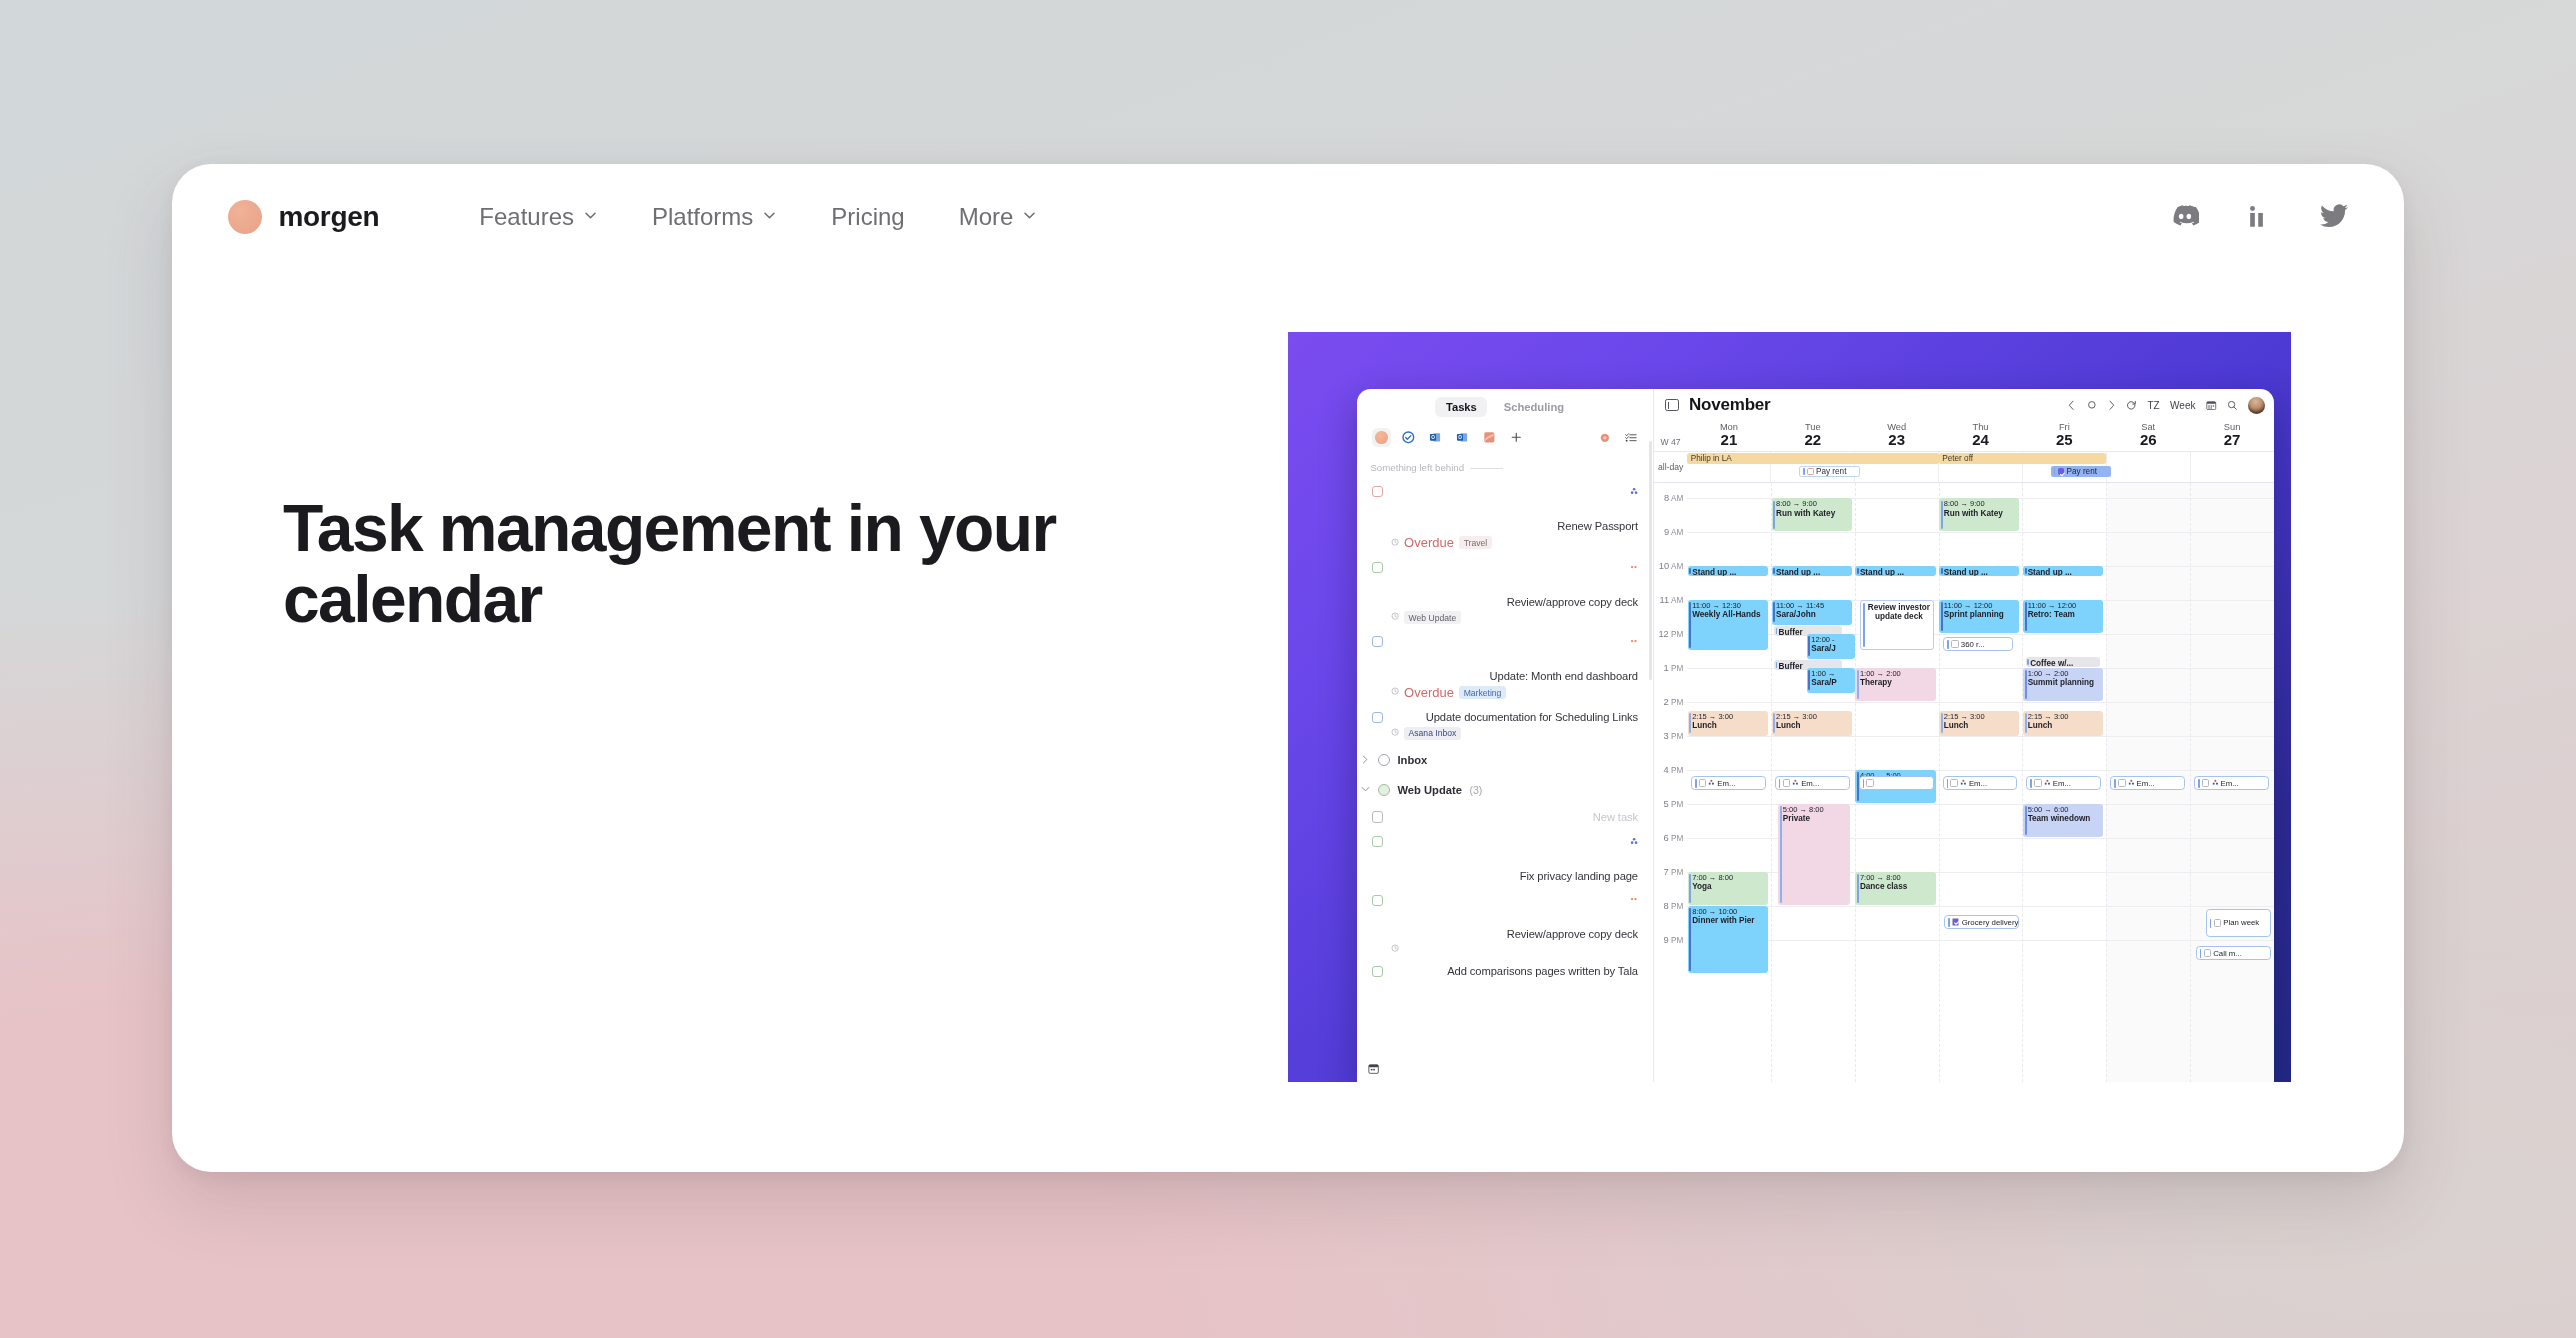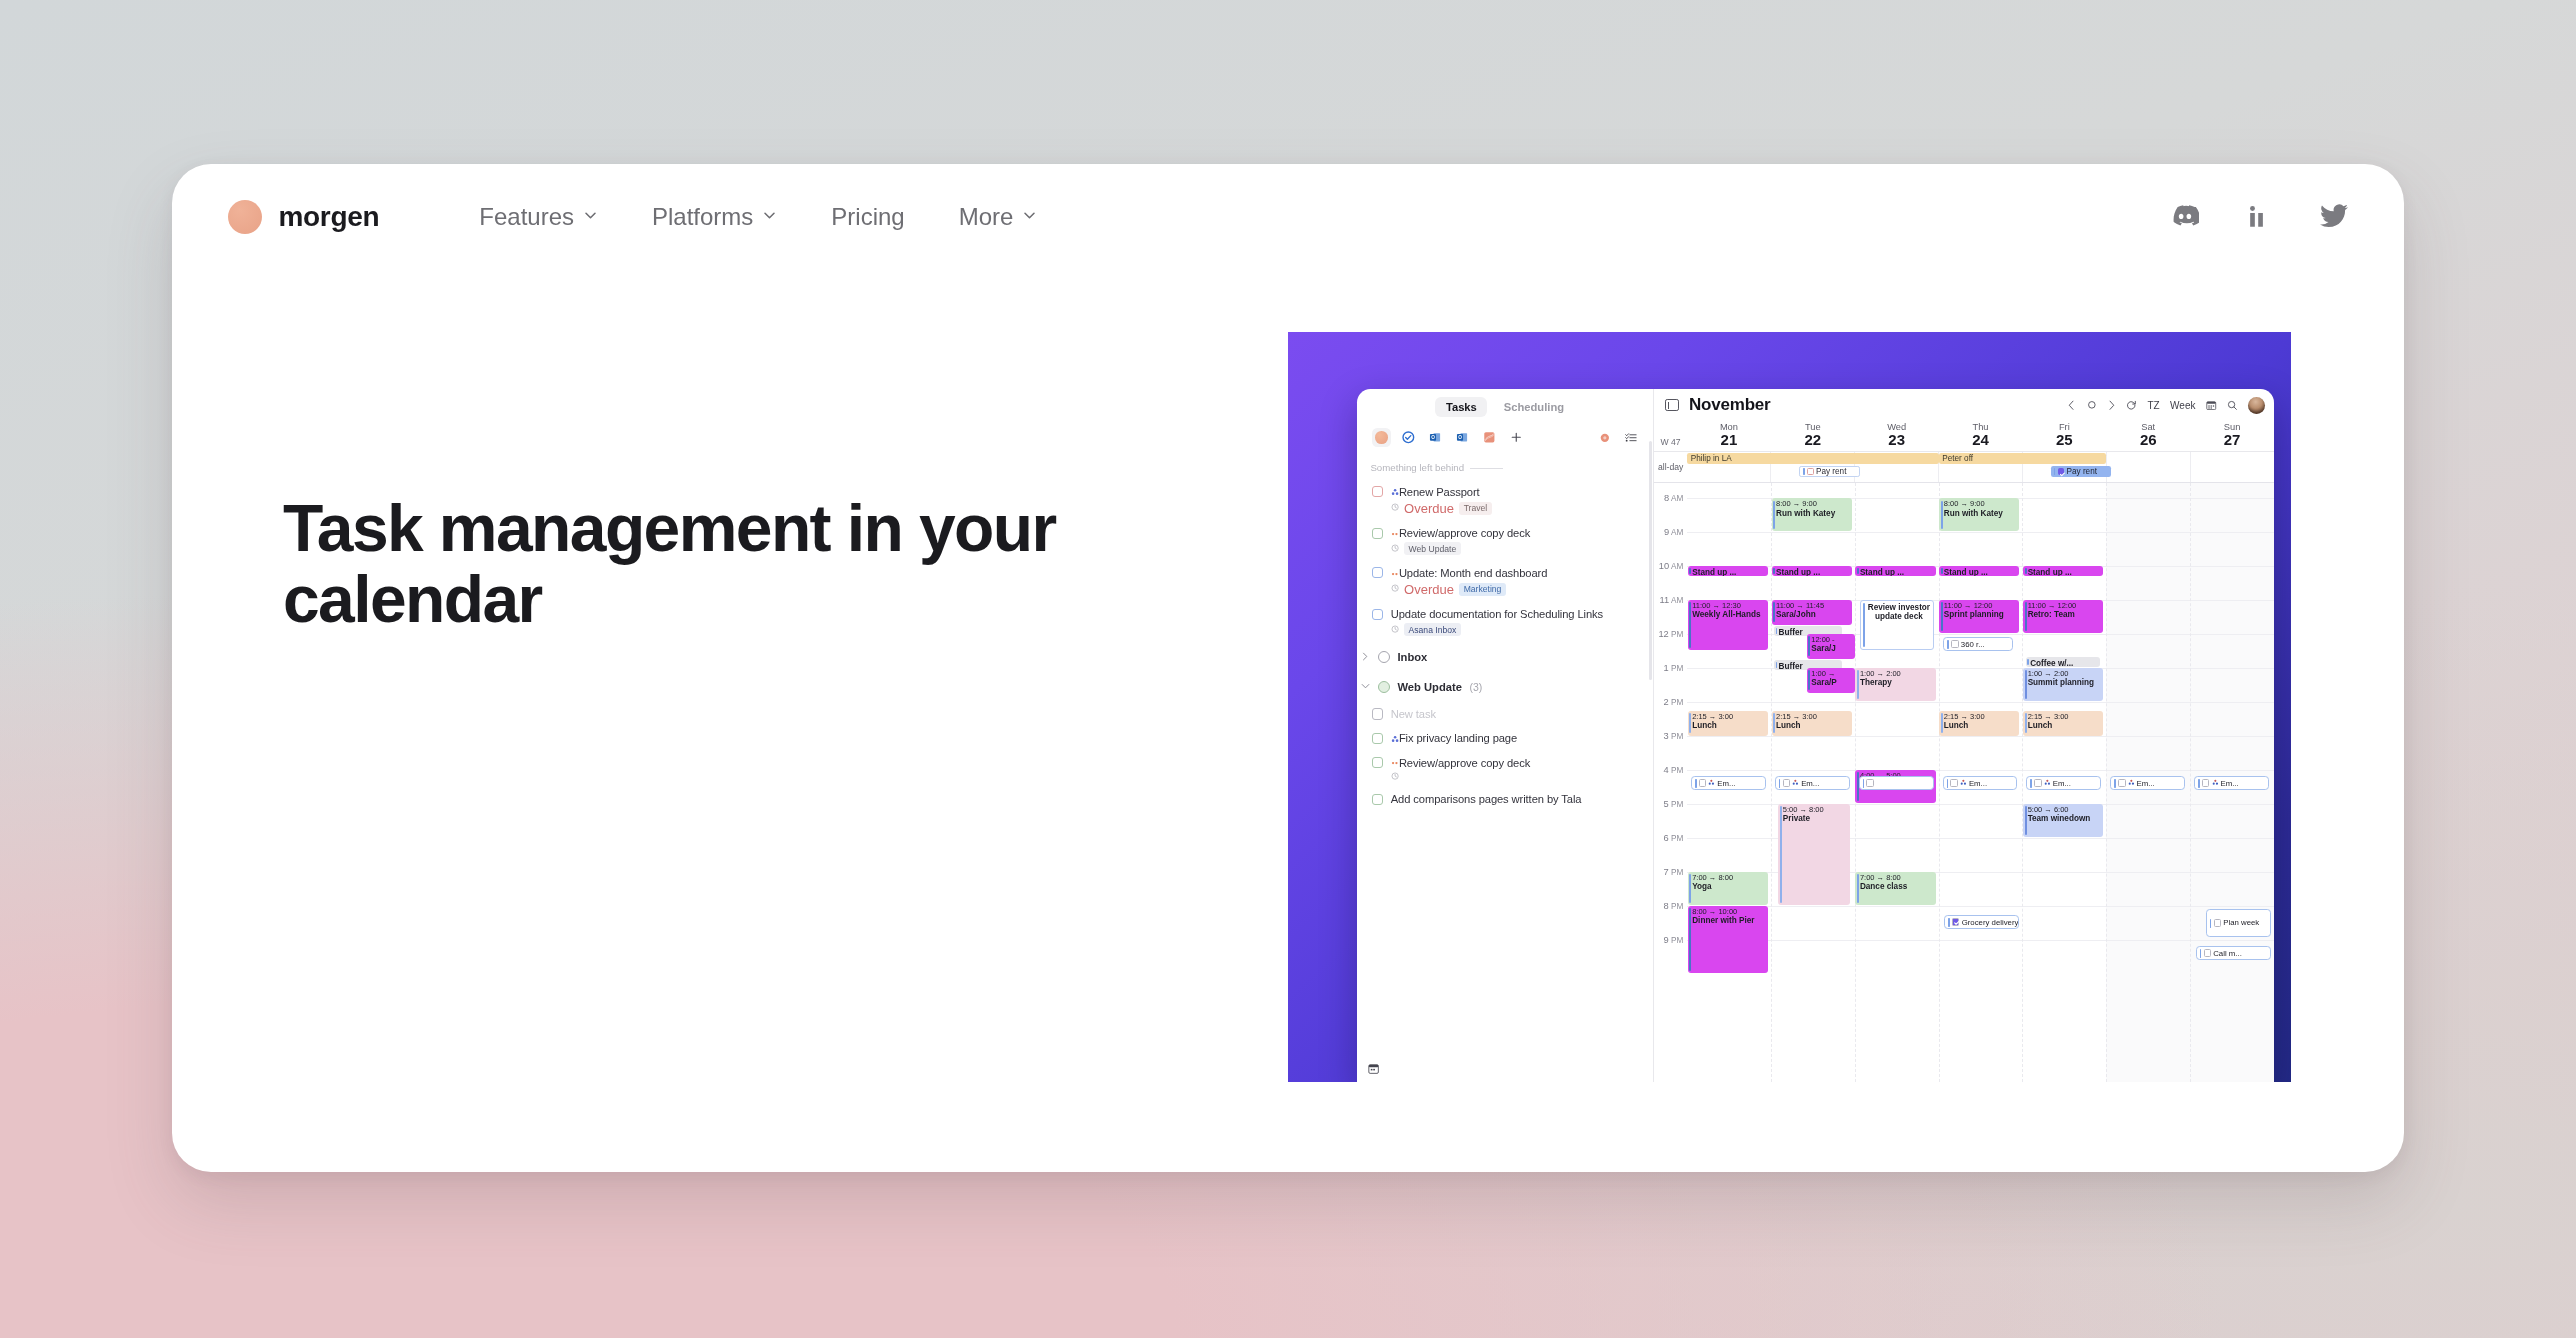--- a/index.html
+++ b/index.html
@@ -91,21 +91,21 @@
   .int-spacer { flex: 1; }
   .sec-head { display: flex; align-items: center; gap: 6px; padding: 7.5px 13.4px 6px 13.4px; color: #b6b6bd; font-size: 9.7px; }
   .sec-dash { height: 0.7px; background: #dedee3; flex: 1; max-width: 33px; }
   .task-list { padding: 0 10.5px; overflow: hidden; }
   .task { display: flex; gap: 7.5px; padding: 5.2px 4.5px; }
   .cbx { width: 11.2px; height: 11.2px; border-radius: 3px; border: 1.2px solid #b9b9c2; flex: 0 0 auto; margin-top: 1.5px; cursor: pointer; }
   .cbx.red { border-color: #e3a6a6; }
   .cbx.green { border-color: #a9c9ab; }
   .cbx.blue { border-color: #9bb6e8; }
   .task-body { flex: 1; min-width: 0; }
-  .task-title-row { display: flex; align-items: flex-end; gap: 0; }
+  .task-title-row { display: flex; align-items: flex-end; gap: 22px; flex-direction: column; }
   .src-ico { flex: 0 0 auto; margin-top: 2.2px; }
   .task-title { font-size: 11.2px; line-height: 1.25; color: #33333c; letter-spacing: -0.1px; }
   .task-title.muted { color: #c6c6cc; }
   .task-meta { display: flex; align-items: center; gap: 5.2px; margin-top: 2.2px; padding-left: 0; }
   .clock { flex: 0 0 auto; }
   .meta-txt { font-size: 13px; color: #d06a6a; }
   .tag { font-size: 8.6px; padding: 1.5px 4.5px; border-radius: 3px; background: #f1f1f4; color: #5e5e68; }
   .tag.travel { background: #f6eeee; color: #7a6a6a; }
   .tag.marketing { background: #dfeaf8; color: #3f6aa8; }
   .tag.asana { background: #eceef4; color: #3b4a7a; }
@@ -161,21 +161,21 @@
   .grid { flex: 1; position: relative; }
   .hline { position: absolute; left: 0; right: 0; height: 0.7px; background: #eeeef2; }
   .vline { position: absolute; top: 0; bottom: 0; width: 0.7px; background: #f0f0f4; }
   .vline.dash { background: none; border-left: 0.7px dashed #e9e9ee; }
   .weekend-shade { position: absolute; top: 0; bottom: 0; background: #fafafb; }
 
   .ev { position: absolute; border-radius: 3px; overflow: hidden; font-size: 7.8px; line-height: 1.18; padding: 1.5px 2.2px 1.5px 4.5px; color: #1d1d25; }
   .ev .etime { font-size: 7.5px; white-space: nowrap; }
   .ev .etitle { font-weight: 700; font-size: 8.2px; }
   .ev .accent { position: absolute; left: 1.5px; top: 2.2px; bottom: 2.2px; width: 1.9px; border-radius: 1.5px; }
-  .ev.blue { background: #d946ef; }
+  .ev.blue { background: #7dd3fc; }
   .ev.blue .accent { background: #4a73c8; }
   .ev.lblue { background: #c8d4f6; }
   .ev.lblue .accent { background: #6f8fe0; }
   .ev.green { background: #cde8cc; }
   .ev.green .accent { background: #7da3e8; }
   .ev.peach { background: #f6ddc9; }
   .ev.peach .accent { background: #8fb0ec; }
   .ev.pink { background: #f2d7e4; }
   .ev.pink .accent { background: #8fb0ec; }
   .ev.gray { background: #e6e6ea; }

